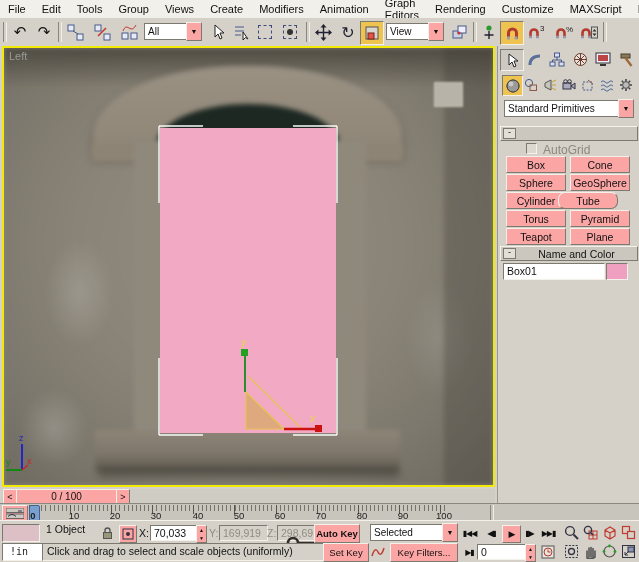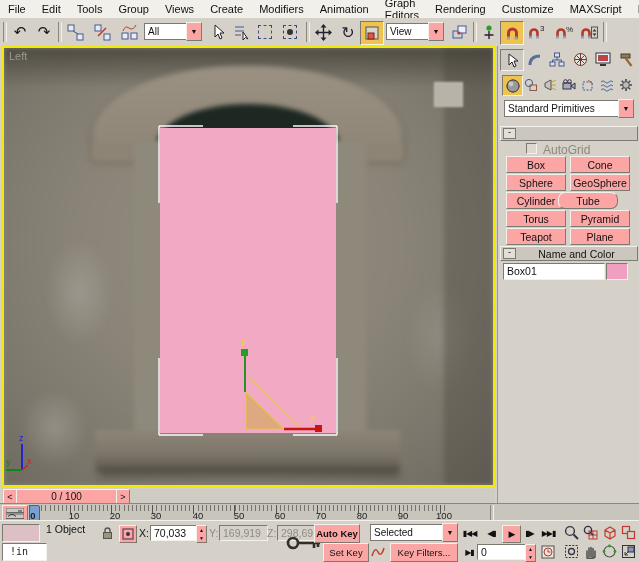--- a/index.html
+++ b/index.html
@@ -457,20 +457,21 @@
     <span class="abs slabel" style="left:267px;top:4px;color:#8f8c82;">Z:</span>
     <div class="abs sunken sfield greyed" style="left:277px;top:4px;width:44px;height:14px;">298,69</div>
 
     <svg class="abs" style="left:286px;top:10px;" width="37" height="24">
       <g>
           <circle cx="7" cy="12" r="5" fill="none" stroke="#332f28" stroke-width="2.6"></circle>
           <path d="M12 12 H34 M28 12 v5 M32 12 v4" stroke="#332f28" stroke-width="2.6" fill="none"></path>
         </g>
     </svg>
 
+    <div class="abs sunken" style="left:42px;top:22px;width:278px;height:16px;font-size:10.5px;line-height:15px;padding-left:4px;overflow:hidden;white-space:nowrap;">Click and drag to select and scale objects (uniformly)</div>
 
     <div class="abs btn raised" style="left:314px;top:3px;width:44px;height:17px;font-size:9.5px;font-weight:bold;">
         <span>Auto Key</span>
       </div>
     <div class="abs btn raised" style="left:323px;top:22px;width:44px;height:17px;font-size:9.5px;">
         <span>Set Key</span>
       </div>
     <div class="abs combo" style="left:370px;top:3px;width:88px;">
       <span class="cv">Selected</span>
       <span class="ca raised">▼</span>

